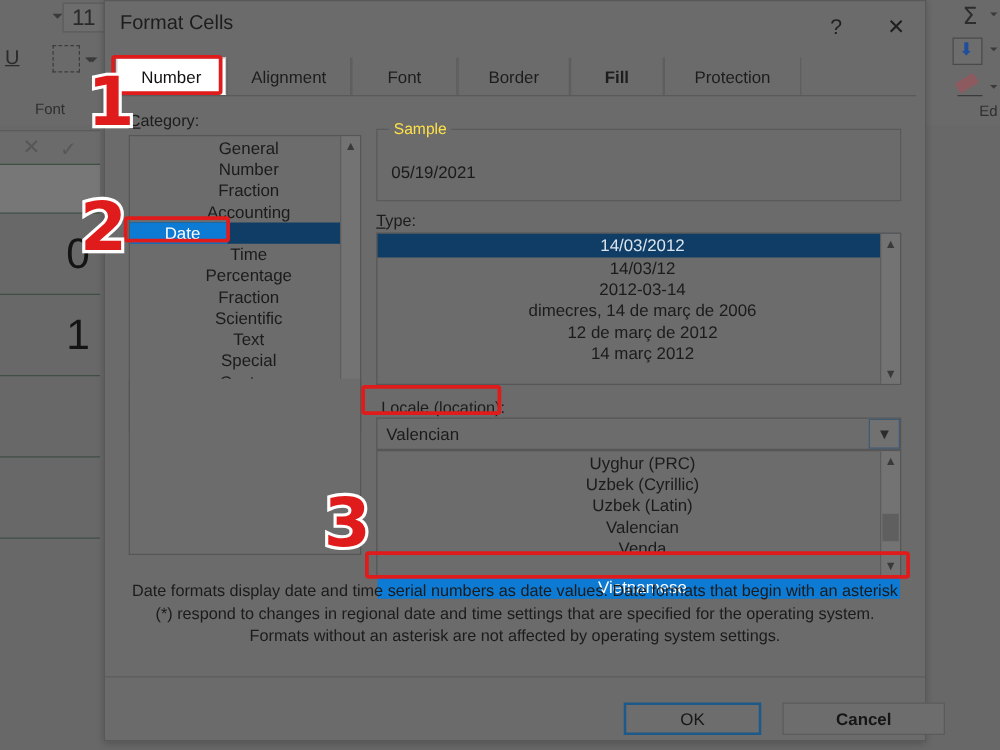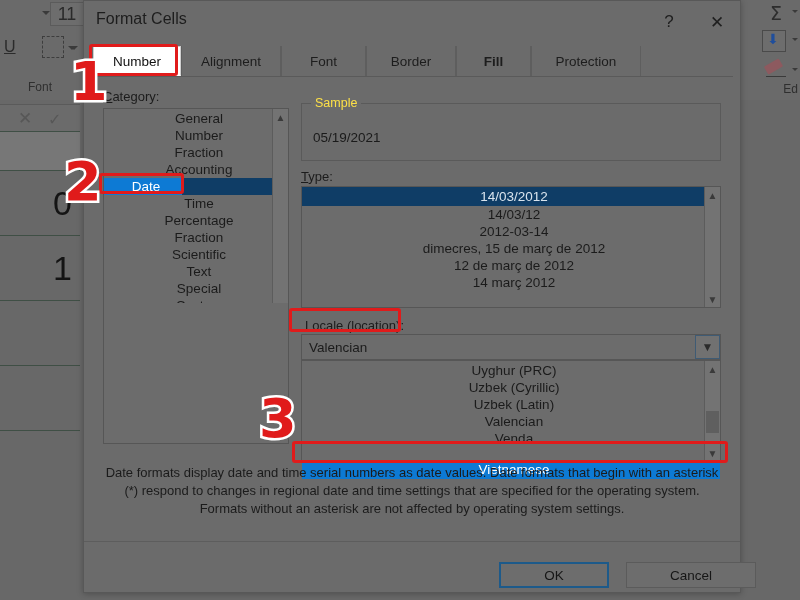--- a/index.html
+++ b/index.html
@@ -209,21 +209,21 @@
 
     <div class="groupbox" style="left:208px;top:27px;width:420px;height:58px;"></div>
     <div class="grp-legend" style="left:218px;top:20px;">Sample</div>
     <div class="sample-val" style="left:220px;top:54px;">05/19/2021</div>
 
     <div class="lbl ul-first" style="left:208px;top:93px;">Type:</div>
     <div class="listbox" style="left:208px;top:110px;width:420px;height:122px;">
       <div class="li sel-dark" style="top:0;height:19px;line-height:19px;">14/03/2012</div>
       <div class="li" style="top:19px;">14/03/12</div>
       <div class="li" style="top:36px;">2012-03-14</div>
-      <div class="li" style="top:53px;">dimecres, 15 de març de 2012</div>
+      <div class="li" style="top:53px;">dimecres, 14 de març de 2006</div>
       <div class="li" style="top:70px;">12 de març de 2012</div>
       <div class="li" style="top:87px;">14 març 2012</div>
       <div class="sbar" style="right:0;">
         <div class="sb-up">▲</div>
         <div class="sb-dn">▼</div>
       </div>
     </div>
 
     <div class="lbl ul-first" style="left:212px;top:242px;">Locale (location):</div>
     <div class="combo" style="left:208px;top:258px;width:420px;height:26px;">
@@ -243,21 +243,21 @@
         <div class="sb-thumb" style="top:50px;height:22px;"></div>
         <div class="sb-dn">▼</div>
       </div>
     </div>
 
     <div class="desc">Date formats display date and time serial numbers as date values. Date formats that begin with an asterisk (*) respond to changes in regional date and time settings that are specified for the operating system. Formats without an asterisk are not affected by operating system settings.</div>
   </div>
 
   <div class="btm-sep"></div>
   <div class="btn default" style="left:415px;top:561px;width:110px;">OK</div>
-  <div class="btn" style="left:542px;top:561px;width:130px;">Cancel</div>
+  <div class="btn" style="left:542px;top:561px;width:130px;font-weight:bold;">Cancel</div>
 </div>
 
 <div class="redbox" style="left:89px;top:44px;width:89px;height:32px;"></div>
 <div class="redbox" style="left:99px;top:173px;width:85px;height:21px;"></div>
 <div class="redbox" style="left:289px;top:308px;width:112px;height:24px;"></div>
 <div class="redbox" style="left:292px;top:441px;width:436px;height:22px;"></div>
 
 <div class="marker-wrap" style="left:70px;top:55px;">
   <div class="marker-stroke">1</div>
   <div class="marker-fill">1</div>

